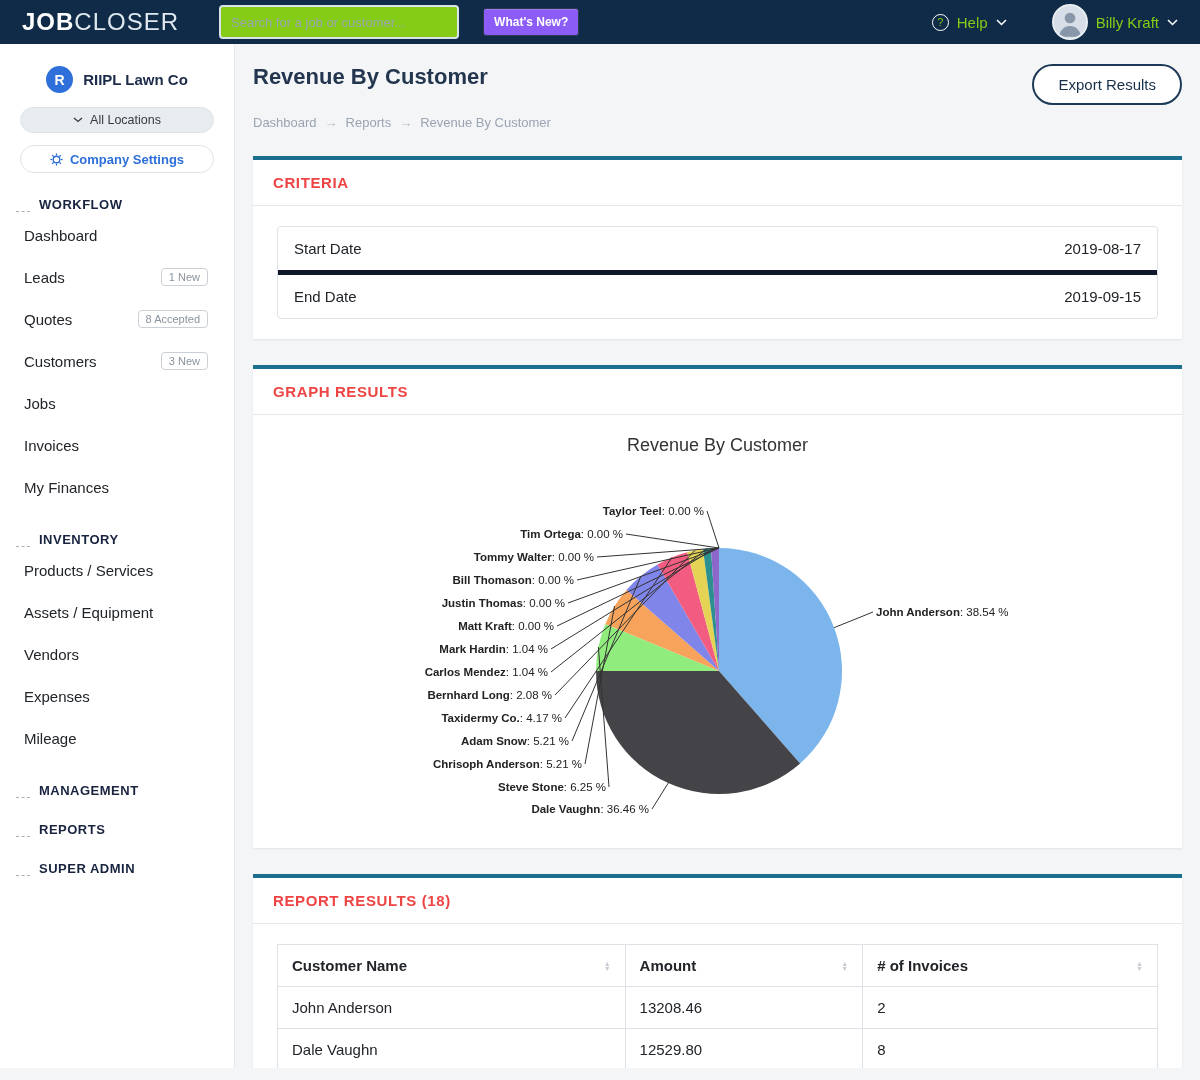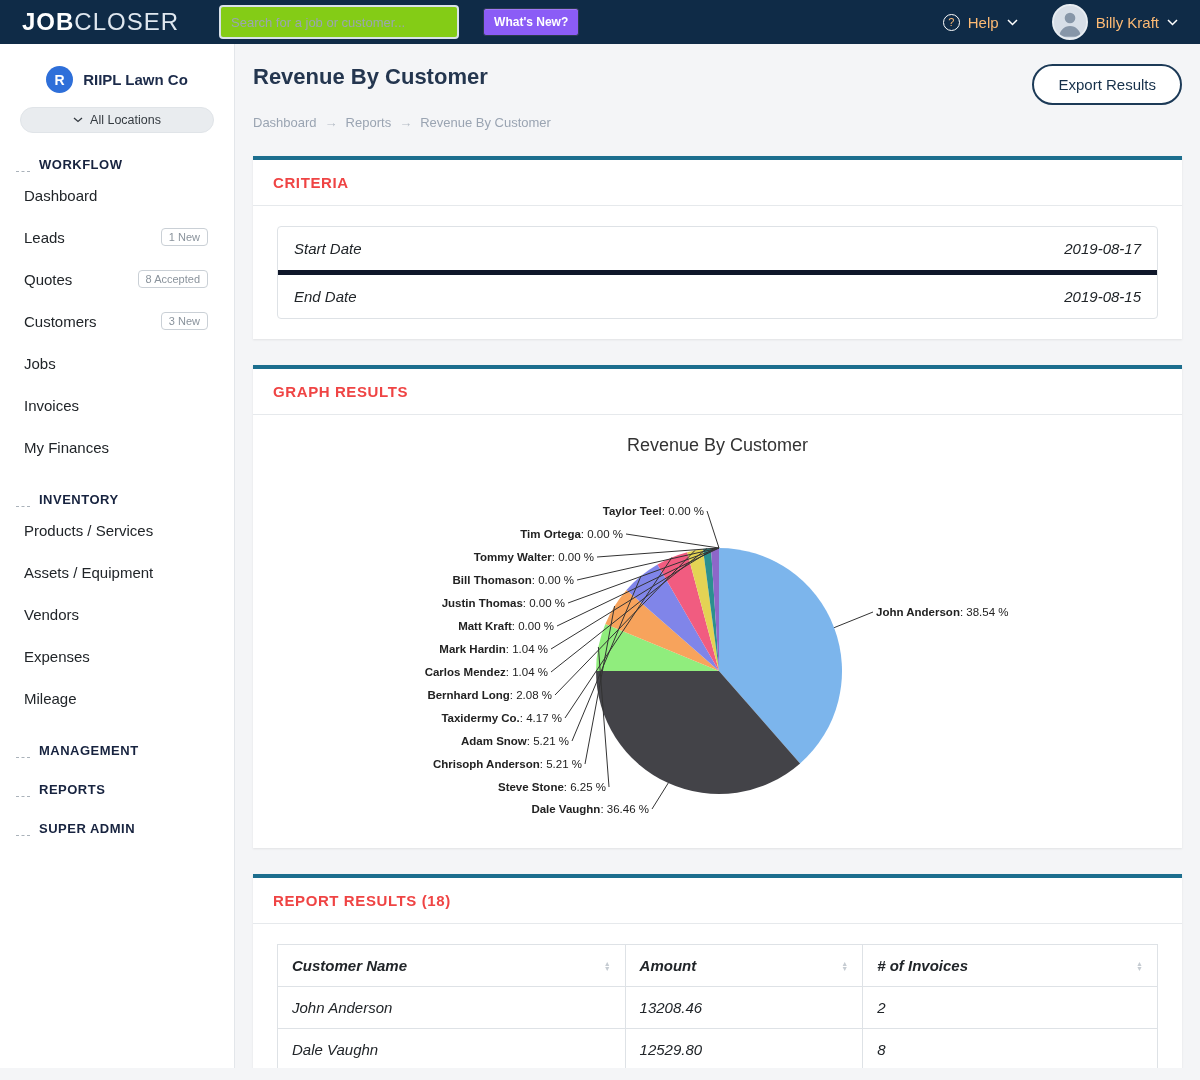--- a/index.html
+++ b/index.html
@@ -7,21 +7,21 @@
   body { font-family:"Liberation Sans", sans-serif; background:#f4f5f7; color:#212529; }
 
   
   .topbar { height:44px; background:#0f2b47; display:flex; align-items:center; padding:0 22px; }
   .logo { font-size:24px; color:#fff; letter-spacing:1px; cursor:pointer; margin-right:40px; white-space:nowrap; }
   .logo-b { font-weight:bold; }
   .logo-l { font-weight:normal; color:#dfe7ef; }
   .search-input { width:240px; height:34px; background:#84cc16; border:2px solid #d9e1ea; border-radius:4px; padding:0 10px; font-size:13px; color:#333; font-family:"Liberation Sans",sans-serif; }
   .search-input::placeholder { color:#9aa5b1; }
   .whats-new { margin-left:24px; background:#8b5cf6; border:1px solid #2b3a4d; box-shadow:inset 0 1px 0 rgba(255,255,255,.18); color:#fff; font-weight:bold; font-size:12px; padding:6px 10px; border-radius:3px; cursor:pointer; font-family:"Liberation Sans",sans-serif; }
-  .topbar-right { margin-left:auto; display:flex; align-items:center; gap:34px; color:#fdba74; }
+  .topbar-right { margin-left:auto; display:flex; align-items:center; gap:45px; color:#84cc16; }
   .help-menu, .user-menu { display:flex; align-items:center; gap:8px; cursor:pointer; font-size:15px; }
   .help-icon { width:17px; height:17px; border:1px solid #fff; border-radius:50%; display:inline-flex; align-items:center; justify-content:center; font-size:11px; }
   .help-icon::before { content:"?"; }
   .avatar { width:36px; height:36px; border-radius:50%; overflow:hidden; border:2px solid #e8edf2; background:#d7dee7; display:inline-block; }
   .chev { display:inline-block; }
 
   
   .layout { display:flex; height:1024px; }
 
   
@@ -42,21 +42,21 @@
   .content { flex:1; padding:20px 18px 0; overflow:hidden; }
   .page-head { display:flex; justify-content:space-between; align-items:flex-start; }
   .page-title { font-size:22px; font-weight:bold; color:#24364f; }
   .export-btn { border:2px solid #1c3a57; color:#16304a; background:#fff; border-radius:999px; padding:10px 24px; font-size:15px; cursor:pointer; font-family:"Liberation Sans",sans-serif; }
   .breadcrumb { margin-top:10px; font-size:13px; color:#9aa4b2; display:flex; gap:8px; align-items:center; }
   .crumb { cursor:pointer; }
   .crumb:not(:last-child)::after { content:"\2192"; margin-left:8px; color:#b4bcc6; }
 
   .card { background:#fff; border-top:4px solid #1c6e8e; box-shadow:0 1px 2px rgba(0,0,0,.08); margin-top:26px; }
   .card-header { padding:14px 20px; border-bottom:1px solid #e6e9ec; font-size:15px; font-weight:bold; color:#ef4444; letter-spacing:.6px; }
-  .card-body { padding:20px 24px;font-style:italic; }
+  .card-body { padding:20px 24px; }
 
   .criteria-box { border:1px solid #dee2e6; border-radius:4px; }
   .criteria-row { display:flex; justify-content:space-between; align-items:center; padding:13px 16px; font-size:15px; color:#212529; }
   .criteria-row + .criteria-row { border-top:5px solid #0f172a; }
 
   .graph-body { padding:14px 24px 18px; }
   .chart-title { text-align:center; font-size:18px; color:#333; margin:6px 0 2px; }
   #pie-svg { display:block; margin:0 auto; }
   .pie-label { font-size:11.5px; fill:#222; font-family:"Liberation Sans",sans-serif; }
   .pie-label-name { font-weight:bold; }
@@ -103,20 +103,36 @@
     <div class="company-row">
       <span class="company-avatar">R</span>
       <span class="company-name">RIIPL Lawn Co</span>
     </div>
     <button class="pill locations-pill">
       <svg width="10" height="6">
           <path d="M1 1 L5 4.5 L9 1" stroke="#343a40" stroke-width="1.3" fill="none"></path>
         </svg>
       <span>All Locations</span>
     </button>
+    <button class="pill settings-pill">
+      <svg width="13" height="13" viewBox="0 0 16 16">
+        <g stroke="#2e6fd9" stroke-width="1.6">
+          <line x1="8" y1="0.5" x2="8" y2="3"></line>
+            <line x1="8" y1="13" x2="8" y2="15.5"></line>
+          <line x1="0.5" y1="8" x2="3" y2="8"></line>
+            <line x1="13" y1="8" x2="15.5" y2="8"></line>
+          <line x1="2.7" y1="2.7" x2="4.5" y2="4.5"></line>
+            <line x1="11.5" y1="11.5" x2="13.3" y2="13.3"></line>
+          <line x1="2.7" y1="13.3" x2="4.5" y2="11.5"></line>
+            <line x1="11.5" y1="4.5" x2="13.3" y2="2.7"></line>
+        </g>
+        <circle cx="8" cy="8" r="4" fill="none" stroke="#2e6fd9" stroke-width="1.6"></circle>
+      </svg>
+      <span>Company Settings</span>
+    </button>
 
     <nav class="nav">
       <div class="nav-section">
           <span>WORKFLOW</span>
         </div>
       <a class="nav-item">
           <span>Dashboard</span>
         </a>
       <a class="nav-item">
           <span>Leads</span>
@@ -185,21 +201,21 @@
     <section class="card">
       <div class="card-header">CRITERIA</div>
       <div class="card-body">
         <div class="criteria-box">
           <div class="criteria-row">
             <span>Start Date</span>
             <span>2019-08-17</span>
           </div>
           <div class="criteria-row">
             <span>End Date</span>
-            <span>2019-08-15</span>
+            <span>2019-09-15</span>
           </div>
         </div>
       </div>
     </section>
 
     <section class="card">
       <div class="card-header">GRAPH RESULTS</div>
       <div class="graph-body">
         <div class="chart-title">Revenue By Customer</div>
         <svg id="pie-svg" width="880" height="372" viewBox="0 0 880 372">

